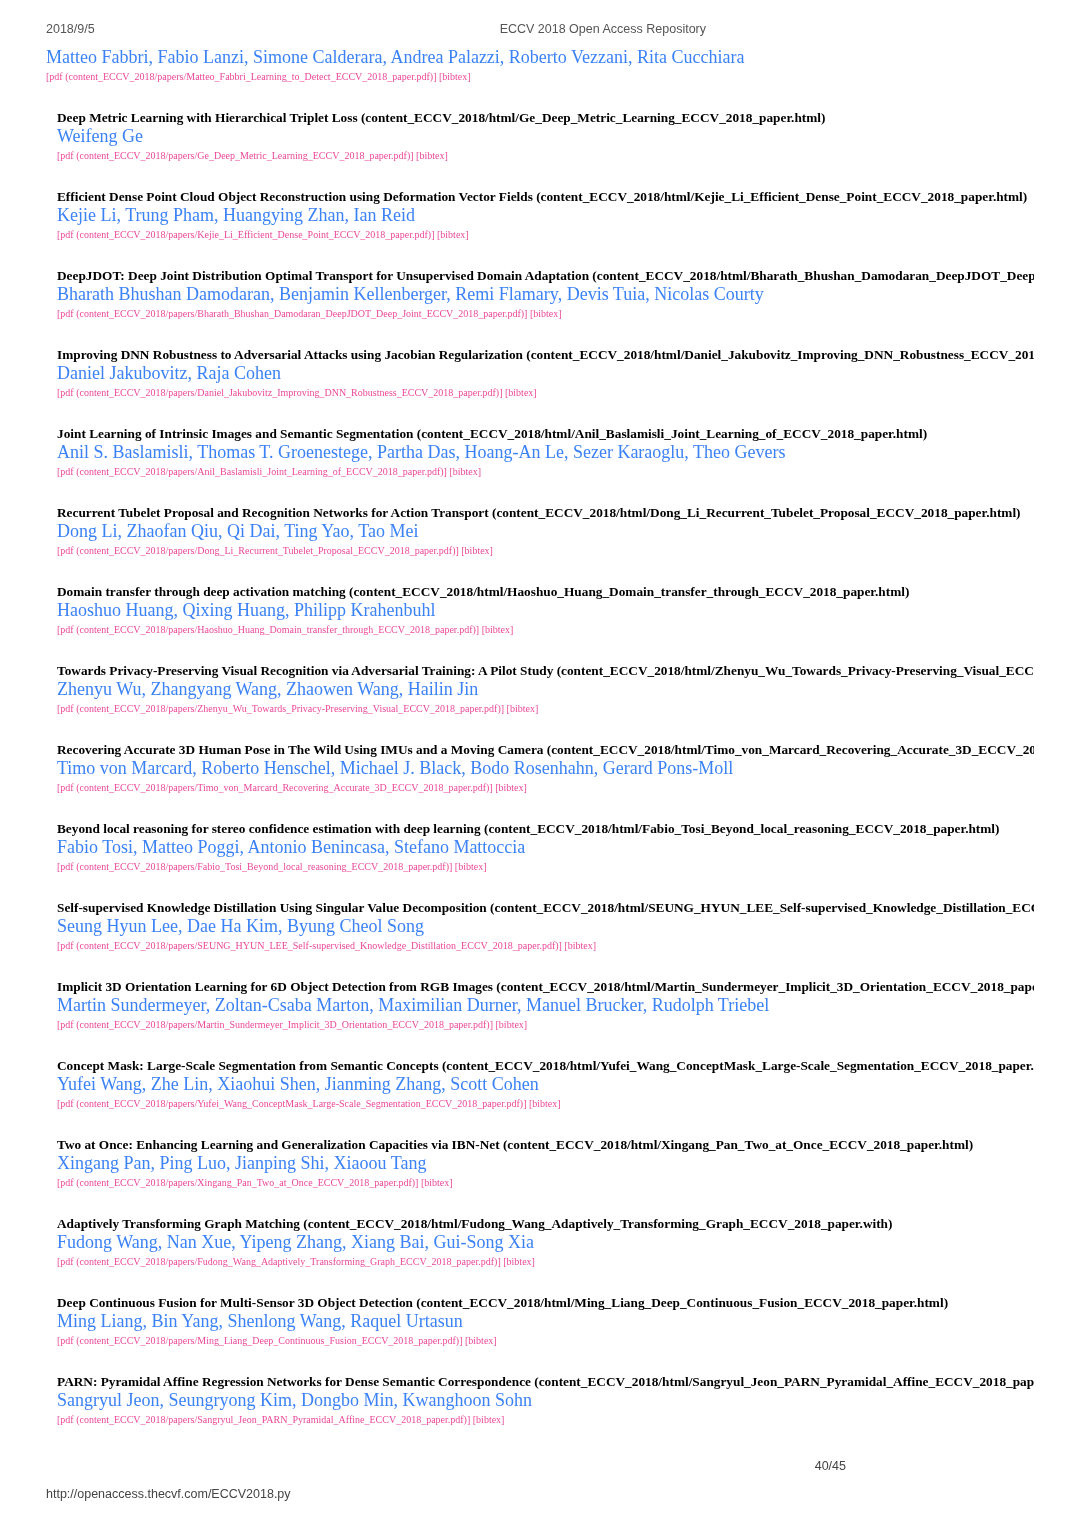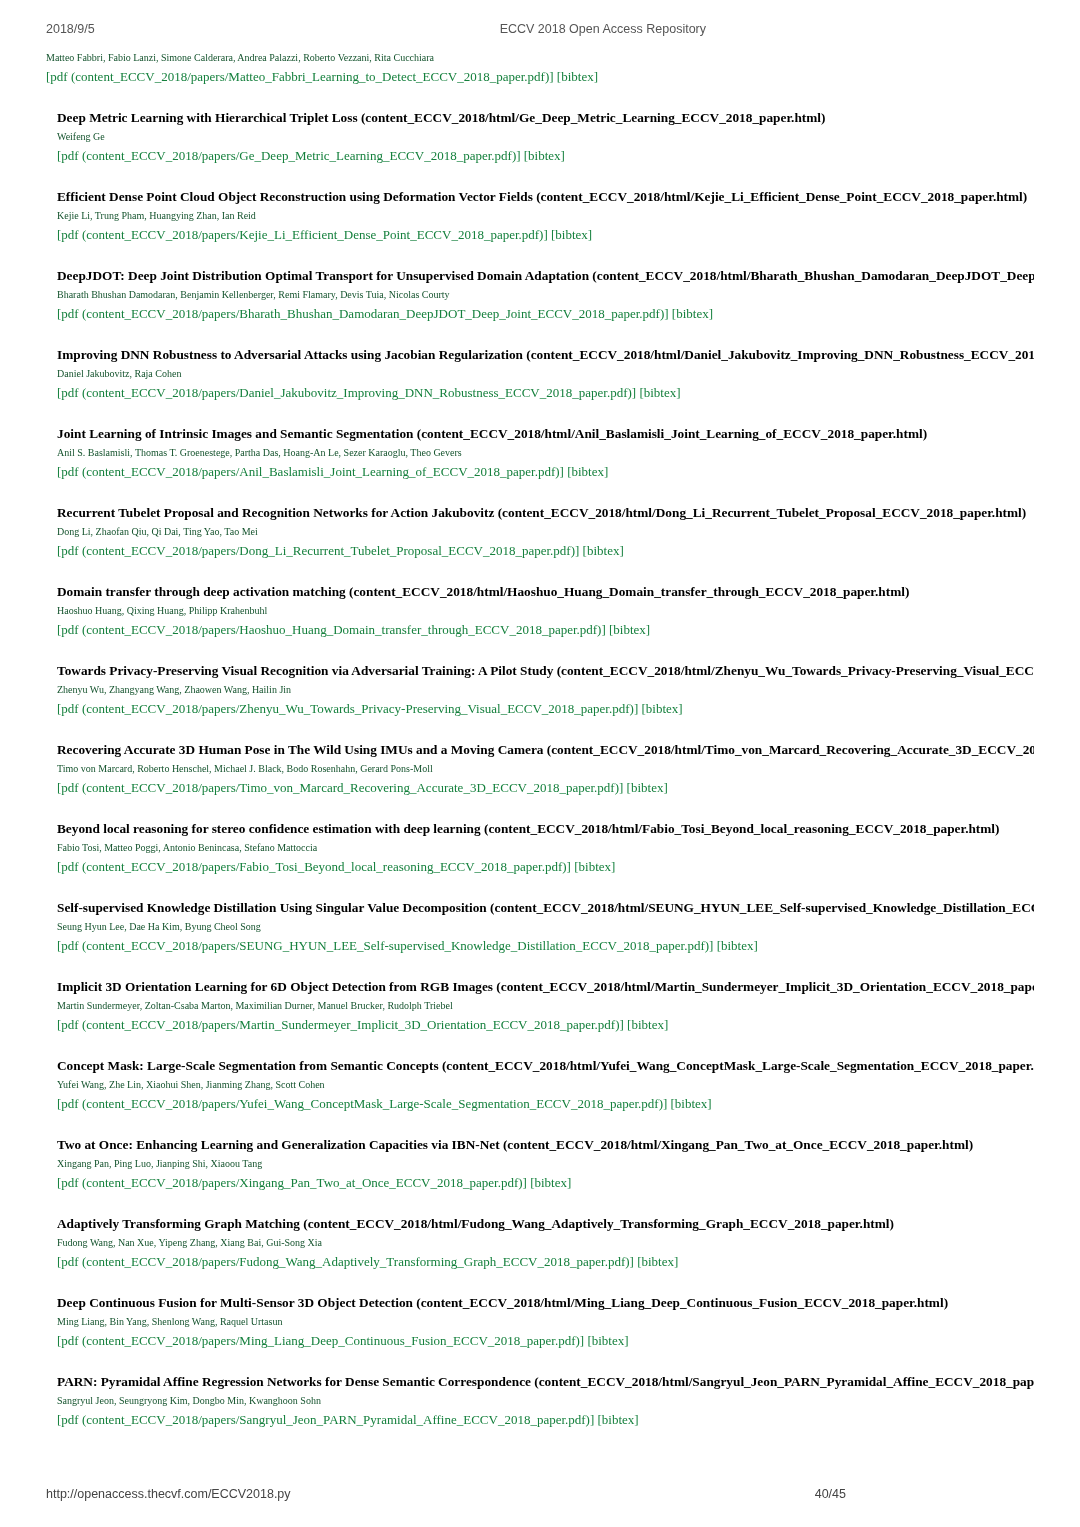--- a/index.html
+++ b/index.html
@@ -53,43 +53,43 @@
     white-space: nowrap;
     margin-left: 11px;
   }
   .entry-title {
     font-weight: bold;
     font-size: 13.3px;
     line-height: 19px;
     white-space: nowrap;
   }
   .entry-authors {
+    font-size: 18px;
+    line-height: 19px;
+    color: #3b82f6;
+    white-space: nowrap;
+  }
+  .entry-links {
     font-size: 10px;
     line-height: 19px;
-    color: #14532d;
-    white-space: nowrap;
-  }
-  .entry-links {
-    font-size: 13px;
-    line-height: 19px;
-    color: #15803d;
+    color: #ec4899;
     white-space: nowrap;
   }
   .footer {
     position: absolute;
     left: 46px;
     right: 46px;
     bottom: 26px;
     display: flex;
     justify-content: space-between;
     font-family: "Liberation Sans", sans-serif;
     font-size: 12.5px;
     color: #444444;
   }
-  .footer .url { text-align: left; }
+  .footer .url { text-align: left; margin-top: 28px; }
   .footer .pageno { text-align: right; }
 </style>
 </head>
 <body>
 
 <div class="page">
 
   <div class="header">
     <span class="date">2018/9/5</span>
     <span class="title">ECCV 2018 Open Access Repository</span>
@@ -126,21 +126,21 @@
       <div class="entry-links">[pdf (content_ECCV_2018/papers/Daniel_Jakubovitz_Improving_DNN_Robustness_ECCV_2018_paper.pdf)] [bibtex]</div>
     </div>
 
     <div class="entry">
       <div class="entry-title">Joint Learning of Intrinsic Images and Semantic Segmentation (content_ECCV_2018/html/Anil_Baslamisli_Joint_Learning_of_ECCV_2018_paper.html)</div>
       <div class="entry-authors">Anil S. Baslamisli, Thomas T. Groenestege, Partha Das, Hoang-An Le, Sezer Karaoglu, Theo Gevers</div>
       <div class="entry-links">[pdf (content_ECCV_2018/papers/Anil_Baslamisli_Joint_Learning_of_ECCV_2018_paper.pdf)] [bibtex]</div>
     </div>
 
     <div class="entry">
-      <div class="entry-title">Recurrent Tubelet Proposal and Recognition Networks for Action Jakubovitz (content_ECCV_2018/html/Dong_Li_Recurrent_Tubelet_Proposal_ECCV_2018_paper.html)</div>
+      <div class="entry-title">Recurrent Tubelet Proposal and Recognition Networks for Action Transport (content_ECCV_2018/html/Dong_Li_Recurrent_Tubelet_Proposal_ECCV_2018_paper.html)</div>
       <div class="entry-authors">Dong Li, Zhaofan Qiu, Qi Dai, Ting Yao, Tao Mei</div>
       <div class="entry-links">[pdf (content_ECCV_2018/papers/Dong_Li_Recurrent_Tubelet_Proposal_ECCV_2018_paper.pdf)] [bibtex]</div>
     </div>
 
     <div class="entry">
       <div class="entry-title">Domain transfer through deep activation matching (content_ECCV_2018/html/Haoshuo_Huang_Domain_transfer_through_ECCV_2018_paper.html)</div>
       <div class="entry-authors">Haoshuo Huang, Qixing Huang, Philipp Krahenbuhl</div>
       <div class="entry-links">[pdf (content_ECCV_2018/papers/Haoshuo_Huang_Domain_transfer_through_ECCV_2018_paper.pdf)] [bibtex]</div>
     </div>
 
@@ -180,21 +180,21 @@
       <div class="entry-links">[pdf (content_ECCV_2018/papers/Yufei_Wang_ConceptMask_Large-Scale_Segmentation_ECCV_2018_paper.pdf)] [bibtex]</div>
     </div>
 
     <div class="entry">
       <div class="entry-title">Two at Once: Enhancing Learning and Generalization Capacities via IBN-Net (content_ECCV_2018/html/Xingang_Pan_Two_at_Once_ECCV_2018_paper.html)</div>
       <div class="entry-authors">Xingang Pan, Ping Luo, Jianping Shi, Xiaoou Tang</div>
       <div class="entry-links">[pdf (content_ECCV_2018/papers/Xingang_Pan_Two_at_Once_ECCV_2018_paper.pdf)] [bibtex]</div>
     </div>
 
     <div class="entry">
-      <div class="entry-title">Adaptively Transforming Graph Matching (content_ECCV_2018/html/Fudong_Wang_Adaptively_Transforming_Graph_ECCV_2018_paper.html)</div>
+      <div class="entry-title">Adaptively Transforming Graph Matching (content_ECCV_2018/html/Fudong_Wang_Adaptively_Transforming_Graph_ECCV_2018_paper.with)</div>
       <div class="entry-authors">Fudong Wang, Nan Xue, Yipeng Zhang, Xiang Bai, Gui-Song Xia</div>
       <div class="entry-links">[pdf (content_ECCV_2018/papers/Fudong_Wang_Adaptively_Transforming_Graph_ECCV_2018_paper.pdf)] [bibtex]</div>
     </div>
 
     <div class="entry">
       <div class="entry-title">Deep Continuous Fusion for Multi-Sensor 3D Object Detection (content_ECCV_2018/html/Ming_Liang_Deep_Continuous_Fusion_ECCV_2018_paper.html)</div>
       <div class="entry-authors">Ming Liang, Bin Yang, Shenlong Wang, Raquel Urtasun</div>
       <div class="entry-links">[pdf (content_ECCV_2018/papers/Ming_Liang_Deep_Continuous_Fusion_ECCV_2018_paper.pdf)] [bibtex]</div>
     </div>
 

